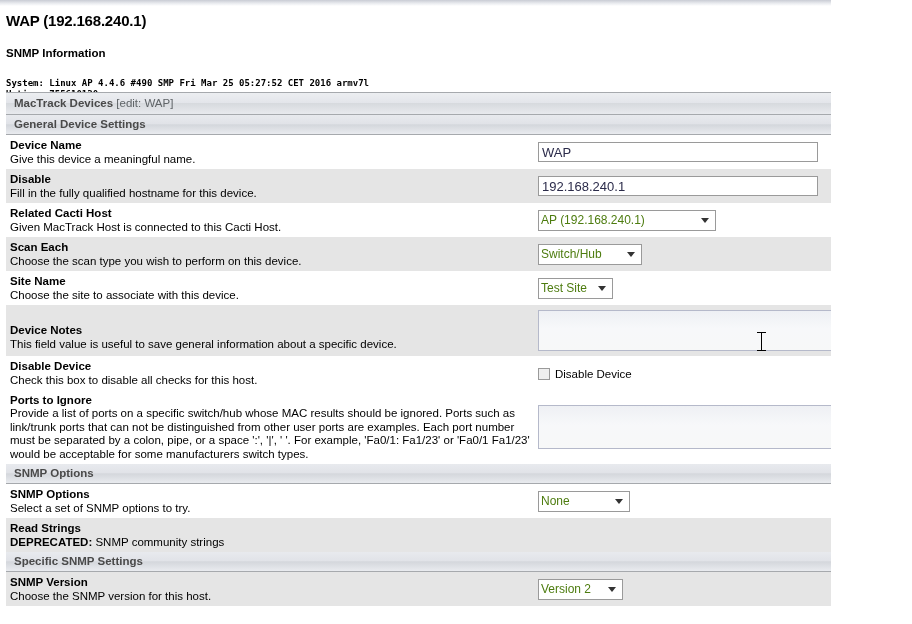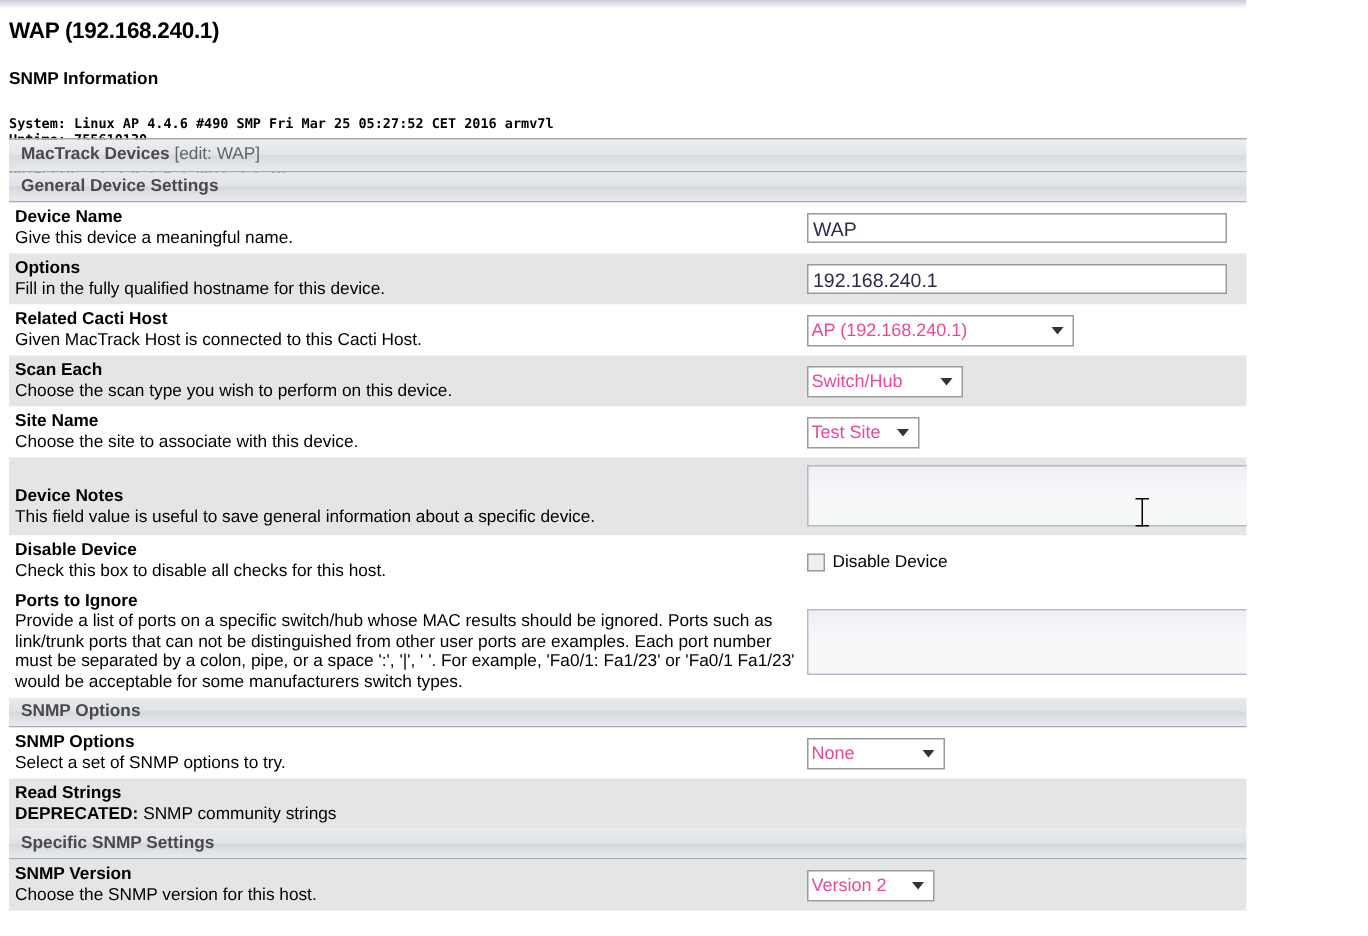--- a/index.html
+++ b/index.html
@@ -86,21 +86,21 @@
     padding: 1px 3px;
     border: 1px solid #9a9a9a;
     background: #ffffff;
     outline: none;
   }
   input.w280 { width: 280px; }
 
   select.sel {
     font-family: "Liberation Sans", sans-serif;
     font-size: 12px;
-    color: #ec4899;
+    color: #4d7c0f;
     height: 21px;
     border: 1px solid #9a9a9a;
     background: #ffffff;
     padding: 1px 2px;
     -moz-appearance: none;
     -webkit-appearance: none;
     appearance: none;
   }
   .selwrap { position: relative; display: inline-block; }
   .selwrap .arrow {
@@ -180,21 +180,21 @@
         <div class="flabel">Device Name</div>
         <div class="fdesc">Give this device a meaningful name.</div>
       </div>
       <div class="rcell">
         <input class="txt w280" type="text" value="WAP" style="">
       </div>
     </div>
 
     <div class="frow rowB">
       <div class="lcell">
-        <div class="flabel">Options</div>
+        <div class="flabel">Disable</div>
         <div class="fdesc">Fill in the fully qualified hostname for this device.</div>
       </div>
       <div class="rcell">
         <input class="txt w280" type="text" value="192.168.240.1" style="">
       </div>
     </div>
 
     <div class="frow rowA">
       <div class="lcell">
         <div class="flabel">Related Cacti Host</div>

